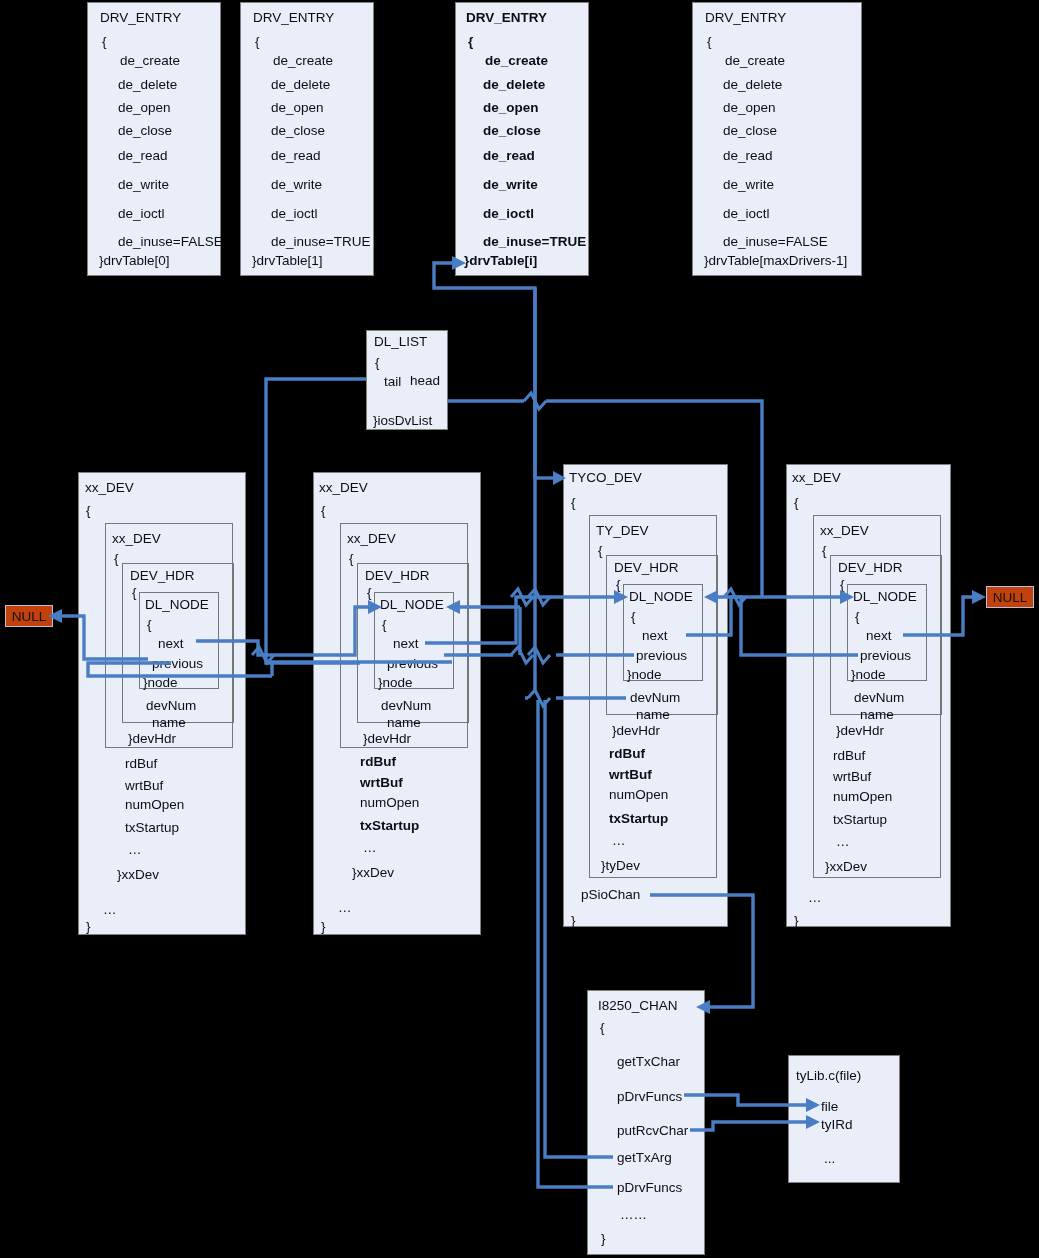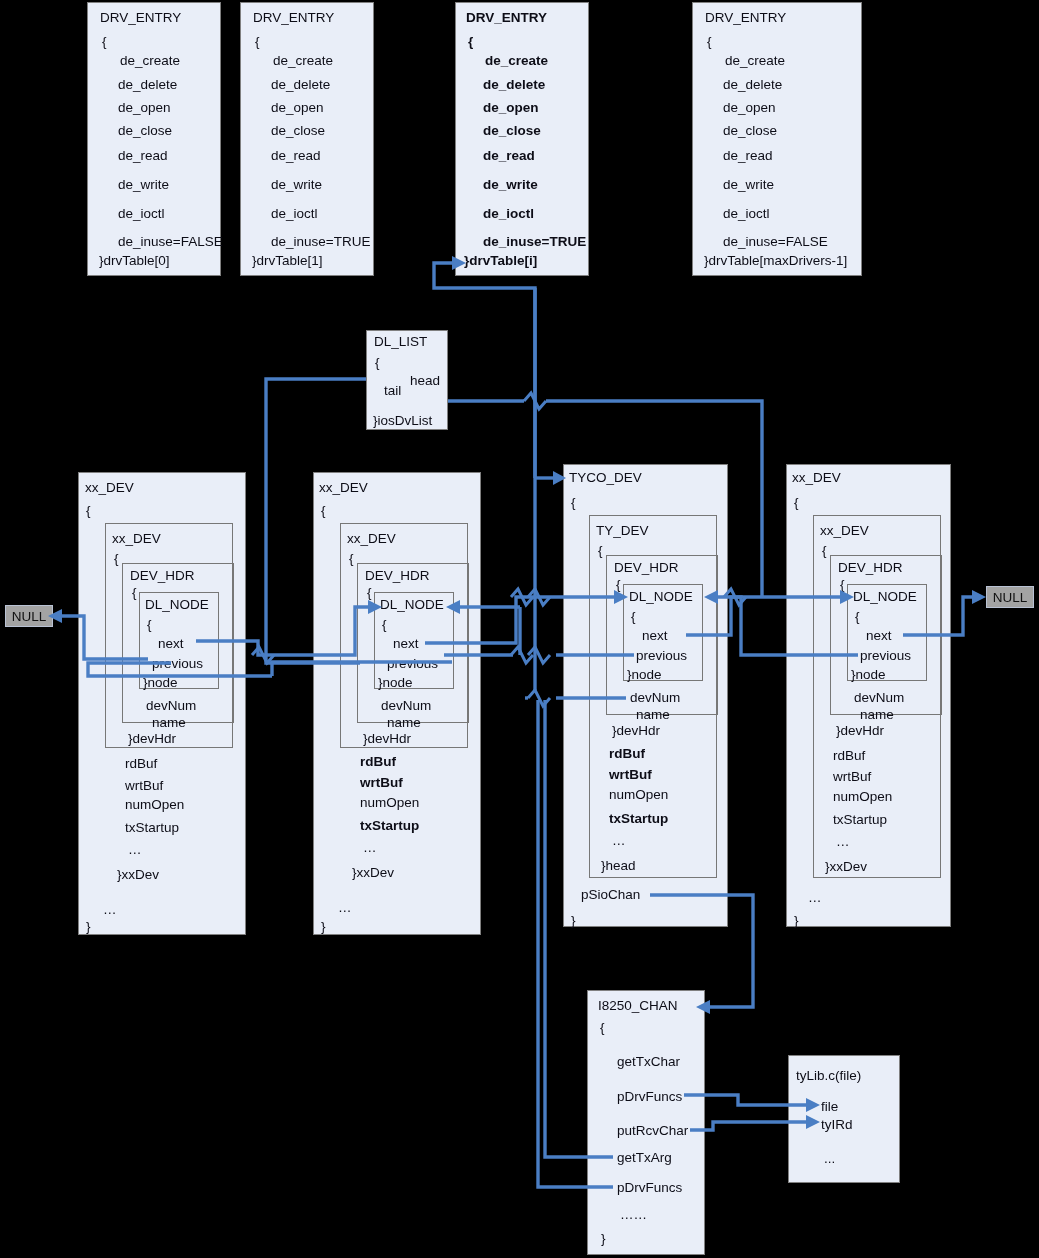--- a/index.html
+++ b/index.html
@@ -2,21 +2,21 @@
 <html><head>
 <meta charset="utf-8">
 <style>
   html,body{margin:0;padding:0;background:#000;}
   #stage{position:relative;width:1039px;height:1258px;background:#000;
          font-family:Liberation Sans, sans-serif;overflow:hidden;}
   .box{position:absolute;background:#e9eef8;border:1px solid #808080;box-sizing:border-box;}
   .box.nb{border:none;}
   .lbl{position:absolute;color:#0d0d17;font-size:13.5px;white-space:nowrap;line-height:1;}
   .lbl.b{font-weight:bold;}
-  .nullbox{position:absolute;background:#a3a3a3;border:1px solid #b9c2d4;box-sizing:border-box;
+  .nullbox{position:absolute;background:#c2410c;border:1px solid #b9c2d4;box-sizing:border-box;
            display:flex;align-items:center;justify-content:center;font-size:13.5px;color:#111;}
   svg.wires{position:absolute;left:0;top:0;width:1039px;height:1258px;pointer-events:none;}
   .w{fill:none;stroke:#4a7ec4;stroke-width:3.4;stroke-linecap:butt;stroke-linejoin:miter;}
   .w2{fill:none;stroke:#4a7ec4;stroke-width:3.0;}
   .ah{fill:#4a7ec4;}
 </style>
 </head>
 <body>
 
 <div id="stage">
@@ -70,21 +70,21 @@
   <div class="lbl" style="left:723px;top:149px;">de_read</div>
   <div class="lbl" style="left:723px;top:178px;">de_write</div>
   <div class="lbl" style="left:723px;top:207px;">de_ioctl</div>
   <div class="lbl" style="left:723px;top:235px;">de_inuse=FALSE</div>
   <div class="lbl" style="left:704px;top:254px;">}drvTable[maxDrivers-1]</div>
 
   <div class="box" style="left:366px;top:330px;width:82px;height:100px;"></div>
   <div class="lbl" style="left:374px;top:335px;">DL_LIST</div>
   <div class="lbl" style="left:375px;top:356px;">{</div>
   <div class="lbl" style="left:378px;top:374px;margin-left:32px;">head</div>
-  <div class="lbl" style="left:384px;top:384px;text-align:right;">tail</div>
+  <div class="lbl" style="left:384px;top:375px;text-align:right;">tail</div>
   <div class="lbl" style="left:373px;top:414px;">}iosDvList</div>
 
   <div class="nullbox" style="left:5px;top:605px;width:48px;height:22px;">NULL</div>
   <div class="nullbox" style="left:986px;top:586px;width:48px;height:22px;">NULL</div>
 
   <div class="box" style="left:78px;top:472px;width:168px;height:463px;"></div>
   <div class="lbl" style="left:85px;top:481px;">xx_DEV</div>
   <div class="lbl" style="left:86px;top:504px;">{</div>
   <div class="box nb" style="left:105px;top:523px;width:128px;height:225px;background:transparent;border:1px solid #777;"></div>
   <div class="lbl" style="left:112px;top:532px;">xx_DEV</div>
@@ -153,21 +153,21 @@
   <div class="lbl" style="left:636px;top:649px;">previous</div>
   <div class="lbl" style="left:627px;top:668px;">}node</div>
   <div class="lbl" style="left:630px;top:691px;">devNum</div>
   <div class="lbl" style="left:636px;top:708px;">name</div>
   <div class="lbl" style="left:612px;top:724px;">}devHdr</div>
   <div class="lbl b" style="left:609px;top:747px;">rdBuf</div>
   <div class="lbl b" style="left:609px;top:768px;">wrtBuf</div>
   <div class="lbl" style="left:609px;top:788px;">numOpen</div>
   <div class="lbl b" style="left:609px;top:812px;">txStartup</div>
   <div class="lbl" style="left:612px;top:834px;">…</div>
-  <div class="lbl" style="left:601px;top:859px;">}head</div>
+  <div class="lbl" style="left:601px;top:859px;">}tyDev</div>
   <div class="lbl" style="left:581px;top:888px;">pSioChan</div>
   <div class="lbl" style="left:571px;top:914px;">}</div>
 
   <div class="box" style="left:786px;top:464px;width:165px;height:463px;"></div>
   <div class="lbl" style="left:792px;top:471px;">xx_DEV</div>
   <div class="lbl" style="left:794px;top:496px;">{</div>
   <div class="box nb" style="left:813px;top:515px;width:128px;height:363px;background:transparent;border:1px solid #777;"></div>
   <div class="lbl" style="left:820px;top:524px;">xx_DEV</div>
   <div class="lbl" style="left:822px;top:544px;">{</div>
   <div class="box nb" style="left:830px;top:555px;width:112px;height:160px;background:transparent;border:1px solid #777;"></div>

